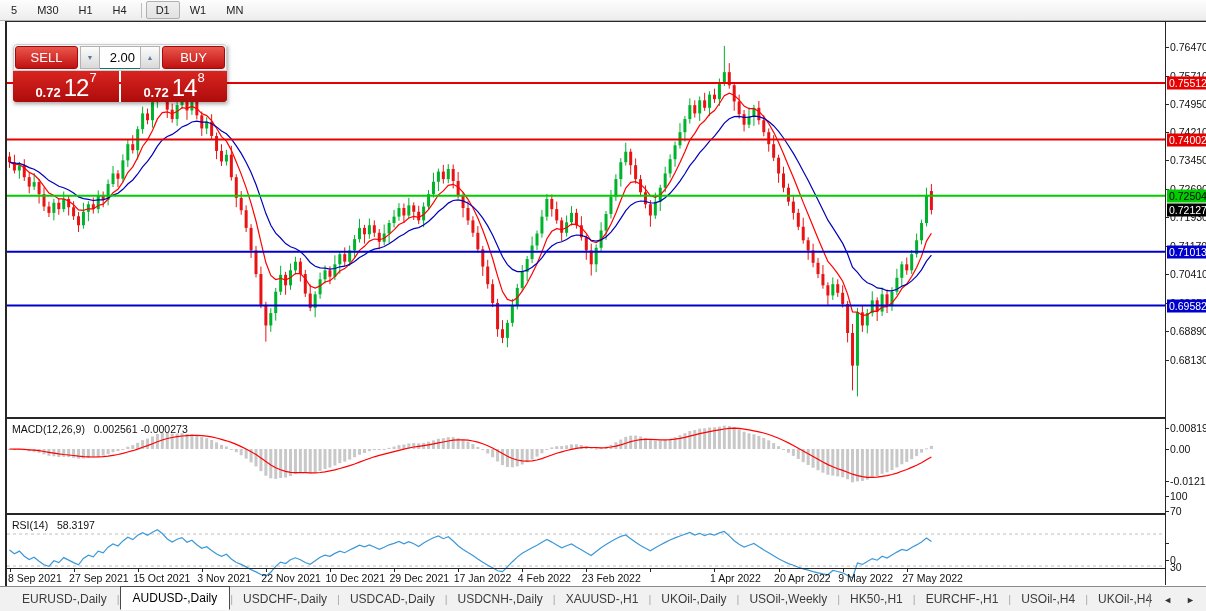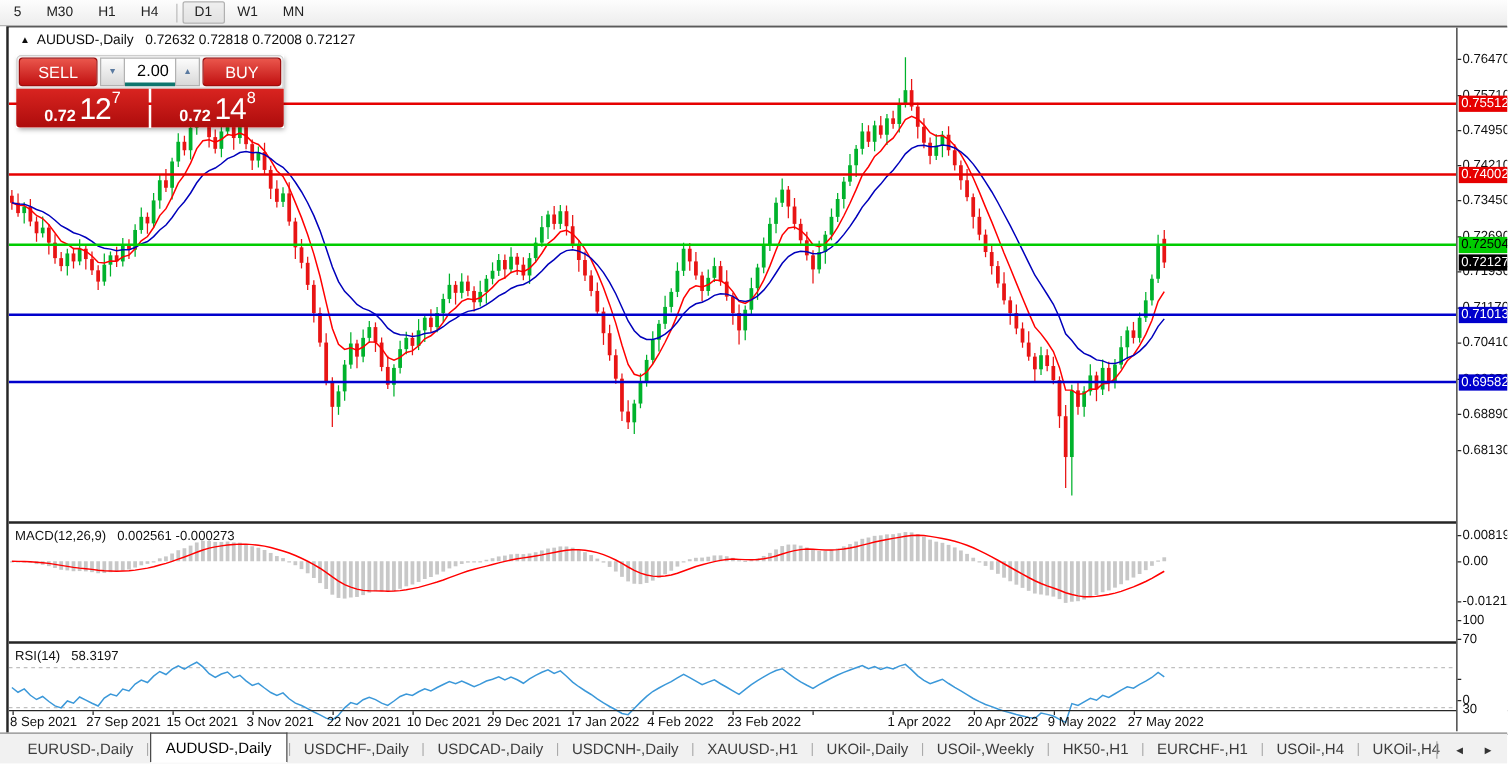--- a/index.html
+++ b/index.html
@@ -35,21 +35,21 @@
   
   .trade-widget{position:absolute;left:6px;top:22px;width:214px;height:58px;z-index:10;
                 box-shadow:1px 2px 4px rgba(0,0,0,0.35);}
   .tw-top{height:27px;display:flex;background:#f4f4f4;border:1px solid #cdcdcd;border-radius:4px 4px 0 0;
           padding:1px;box-sizing:border-box;}
   .btn-trade{width:61px;background:linear-gradient(#ea564c,#c11111);color:#fff;font-size:13px;
              display:flex;align-items:center;justify-content:center;border:1px solid #9d0d0d;border-radius:3px;cursor:pointer;}
   .spin{flex:1;display:flex;margin:0 2px;}
   .spin-btn{width:18px;background:linear-gradient(#fcfcfc,#d9d9d9);border:1px solid #b2b2b2;color:#5a7aa0;
             font-size:7px;display:flex;align-items:center;justify-content:center;cursor:pointer;}
-  .vol{flex:1;background:#fff;border-top:1px solid #b2b2b2;border-bottom:3px solid #0f766e;font-size:13px;color:#000;
+  .vol{flex:1;background:#fff;border-top:1px solid #b2b2b2;border-bottom:1px solid #0f766e;font-size:13px;color:#000;
        display:flex;align-items:center;justify-content:flex-end;padding-right:5px;}
   .tw-bottom{height:31px;display:flex;}
   .price-box{flex:1;background:linear-gradient(#d92420,#ad0c0c);color:#fff;display:flex;align-items:flex-end;
              justify-content:center;padding-bottom:2px;cursor:pointer;}
   .price-box.left{margin-right:1px;border-radius:0 0 0 3px;}
   .price-box.right{margin-left:1px;border-radius:0 0 3px 0;}
   .pb-small{font-size:13px;font-weight:bold;margin-right:3px;line-height:15px;}
   .pb-big{font-size:24px;line-height:24px;font-weight:normal;letter-spacing:-1px;}
   .pb-sup{font-size:13px;line-height:13px;align-self:flex-start;margin-top:0;margin-left:1px;}
   
@@ -76,26 +76,20 @@
       <div class="tf-btn">H4</div>
       <div class="tf-sep"></div>
       <div class="tf-btn active">D1</div>
       <div class="tf-btn">W1</div>
       <div class="tf-btn">MN</div>
     </div>
 
   <div class="chart-window">
     <div class="cw-inner">
 
-      <div class="chart-header">
-        <span class="tri">▲</span>
-        <span>AUDUSD-,Daily</span>
-        <span>&nbsp;</span>
-        <span>0.72632 0.72818 0.72008 0.72127</span>
-      </div>
 
       <div class="trade-widget">
         <div class="tw-top">
           <div class="btn-trade">SELL</div>
           <div class="spin">
             <div class="spin-btn">▼</div>
             <div class="vol">2.00</div>
             <div class="spin-btn">▲</div>
           </div>
           <div class="btn-trade">BUY</div>

